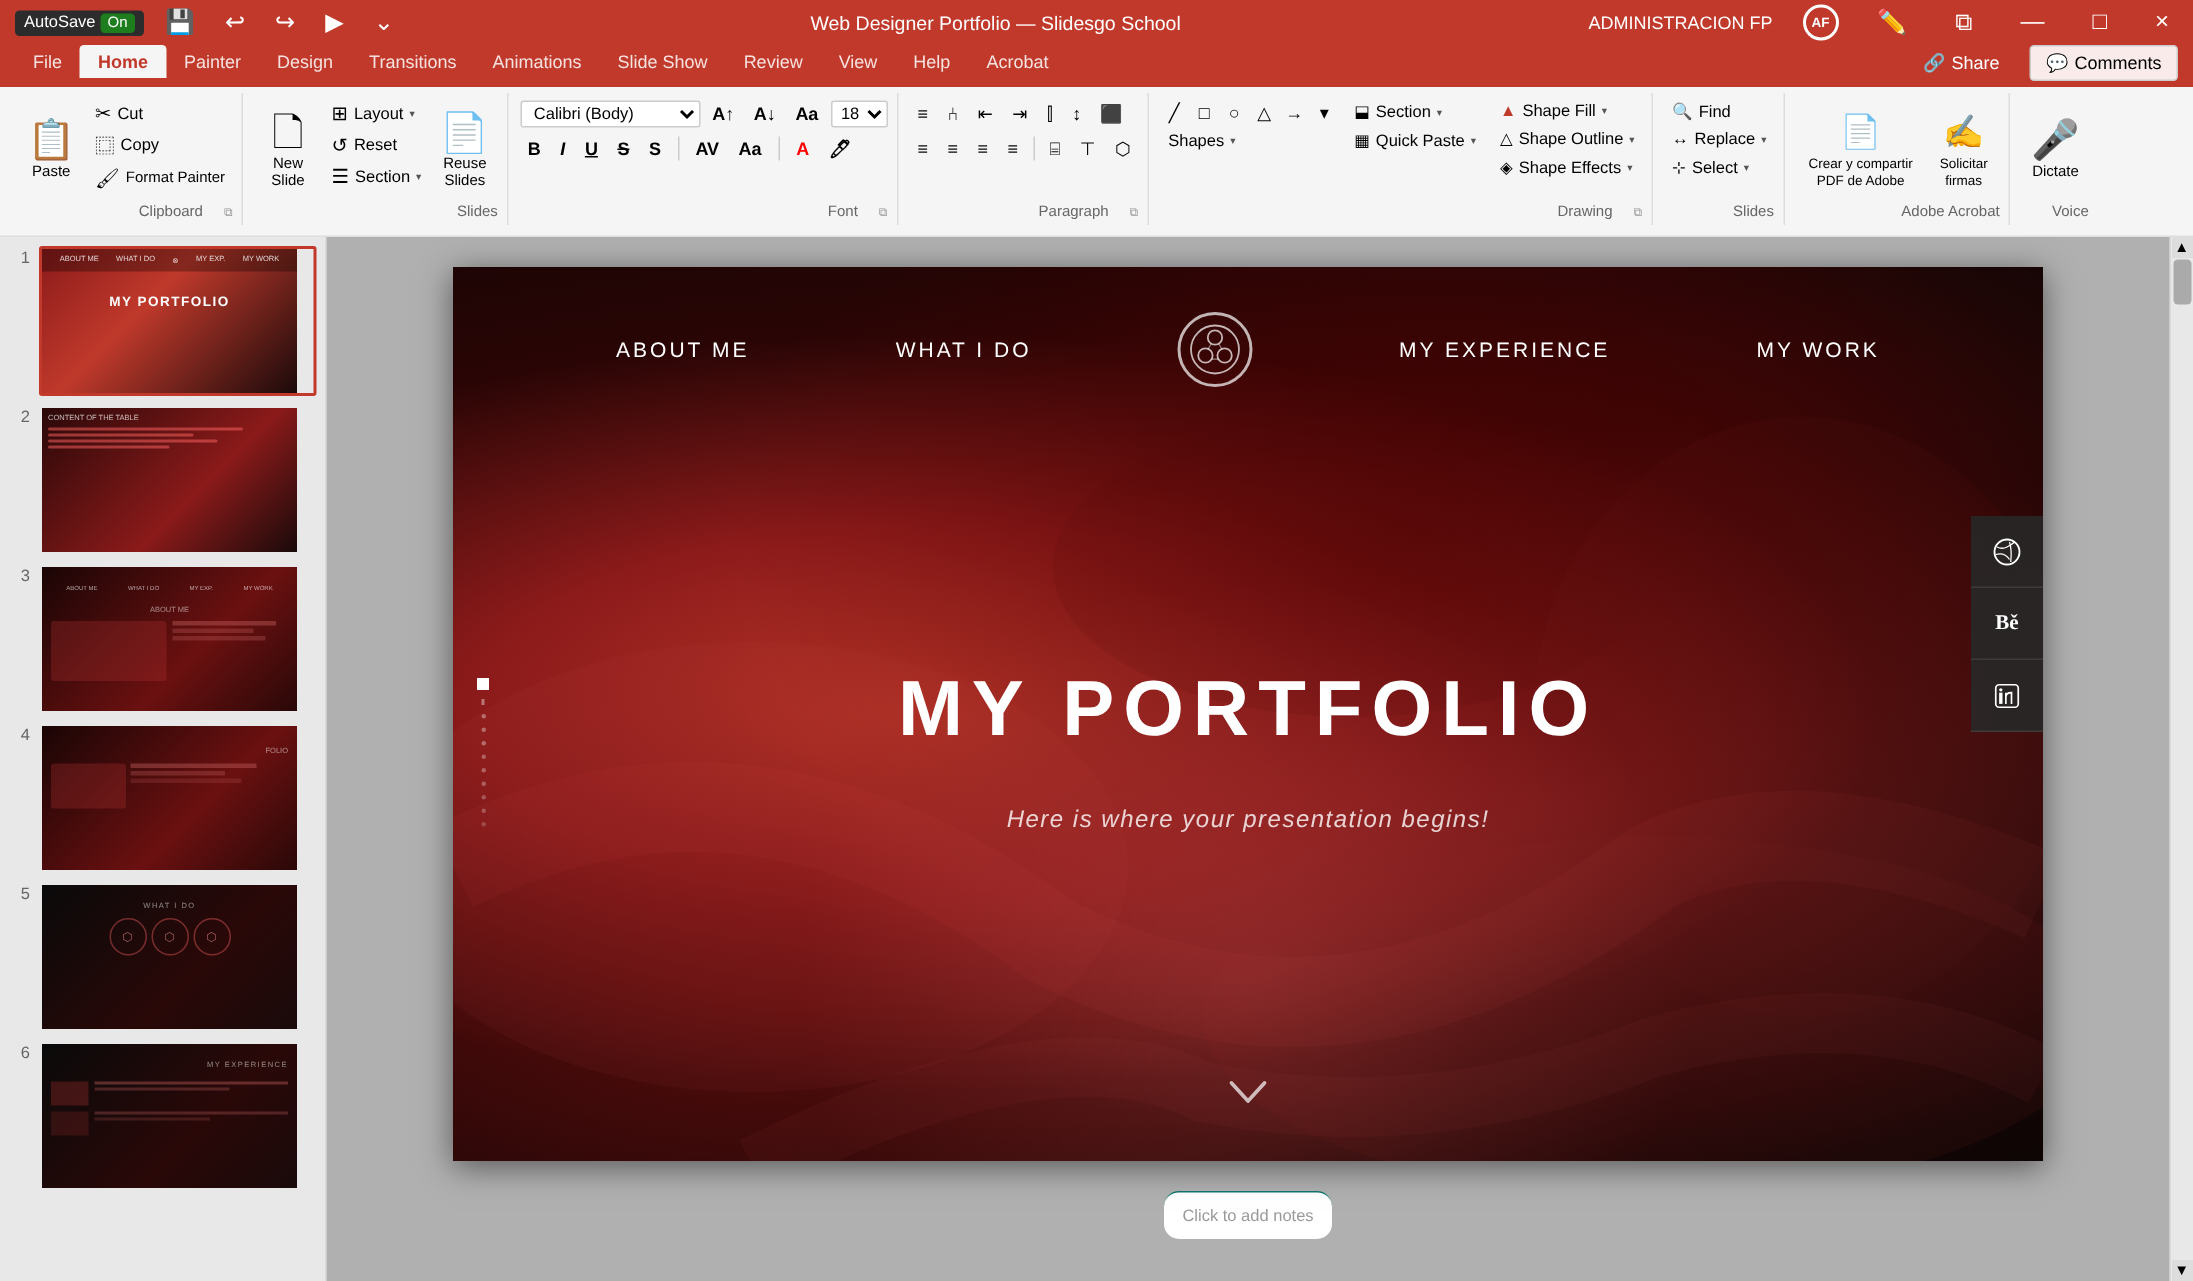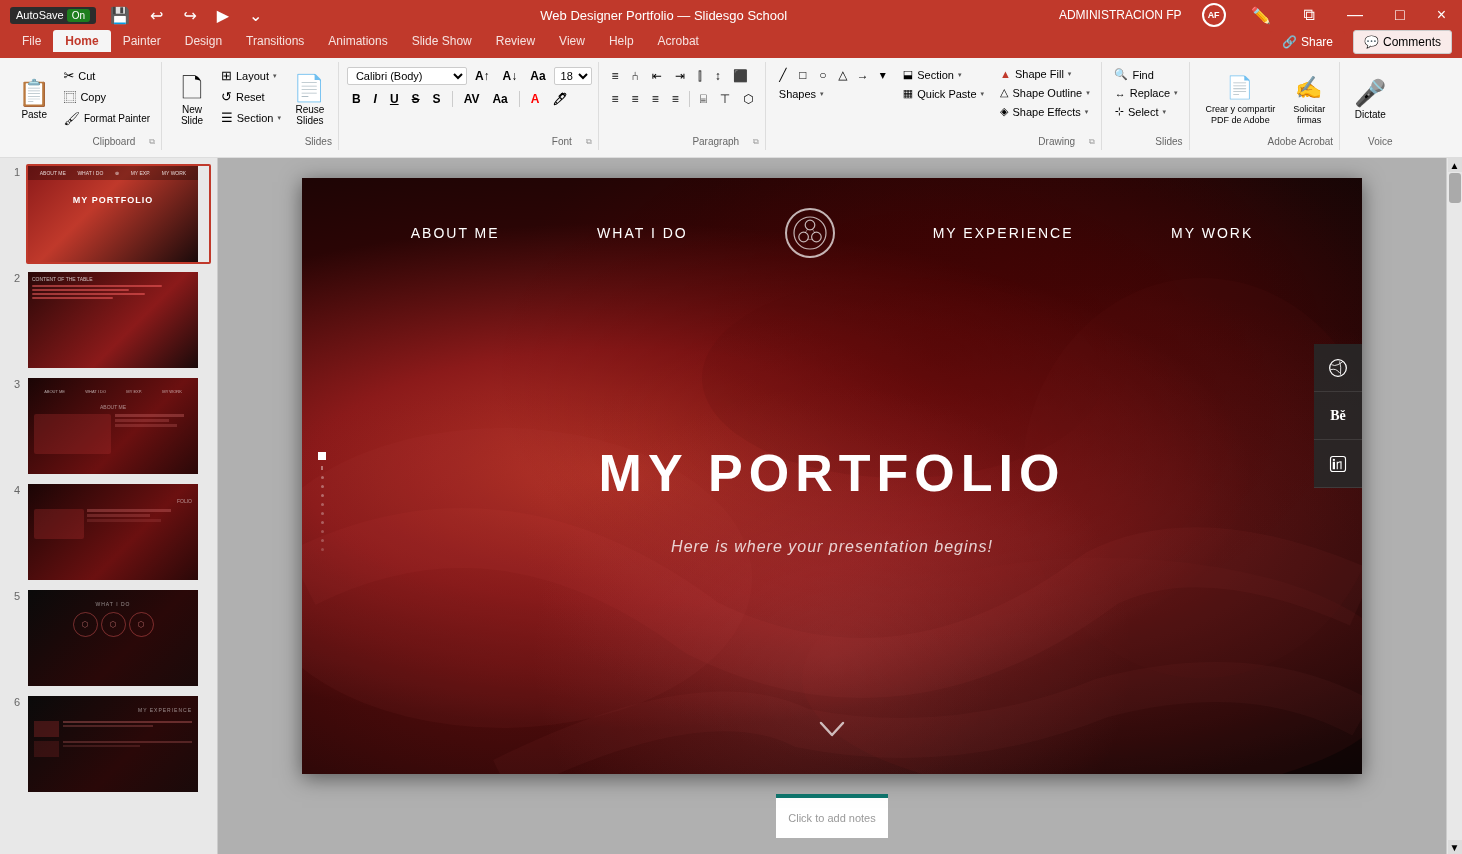--- a/index.html
+++ b/index.html
@@ -299,28 +299,29 @@
     
     #vscroll {
       width: 16px;
       background: #e0e0e0;
       border-left: 1px solid #ccc;
       display: flex;
       flex-direction: column;
     }
 
     #notes-bar {
-      height: 44px;
+      height: 32px;
       background: white;
-      border-top: 4px solid #0f766e;
+      border-top: 1px solid #0f766e;
       display: flex;
       align-items: center;
       padding: 0 12px;
       font-size: 11px;
       color: #888;
+      border-radius: 10px;
     }
 
     .group-wrapper {
       display: flex;
       flex-direction: column;
       height: 88px;
       border-right: 1px solid #ddd;
       padding: 4px 6px 0;
       min-width: fit-content;
     }

